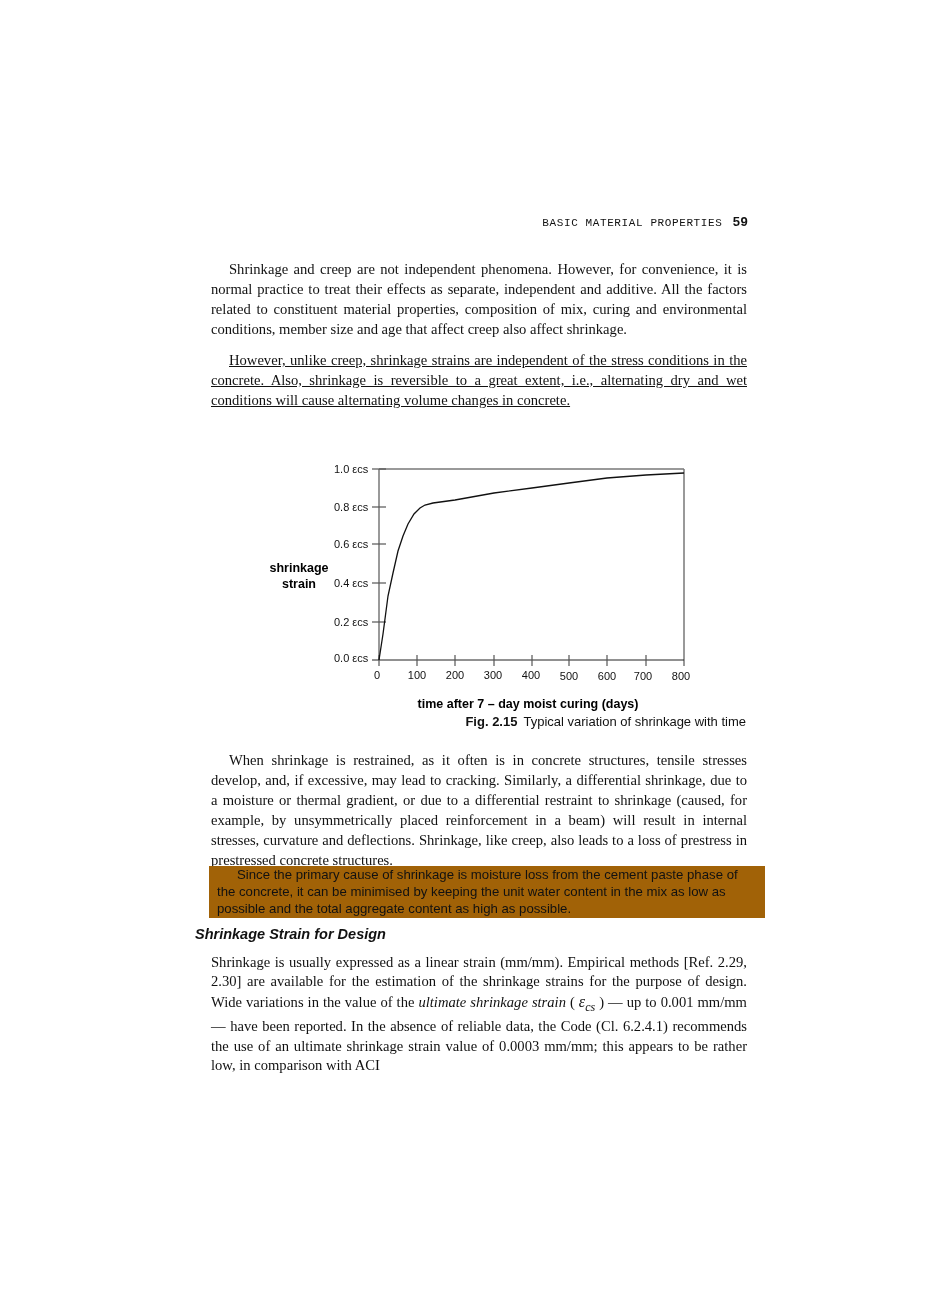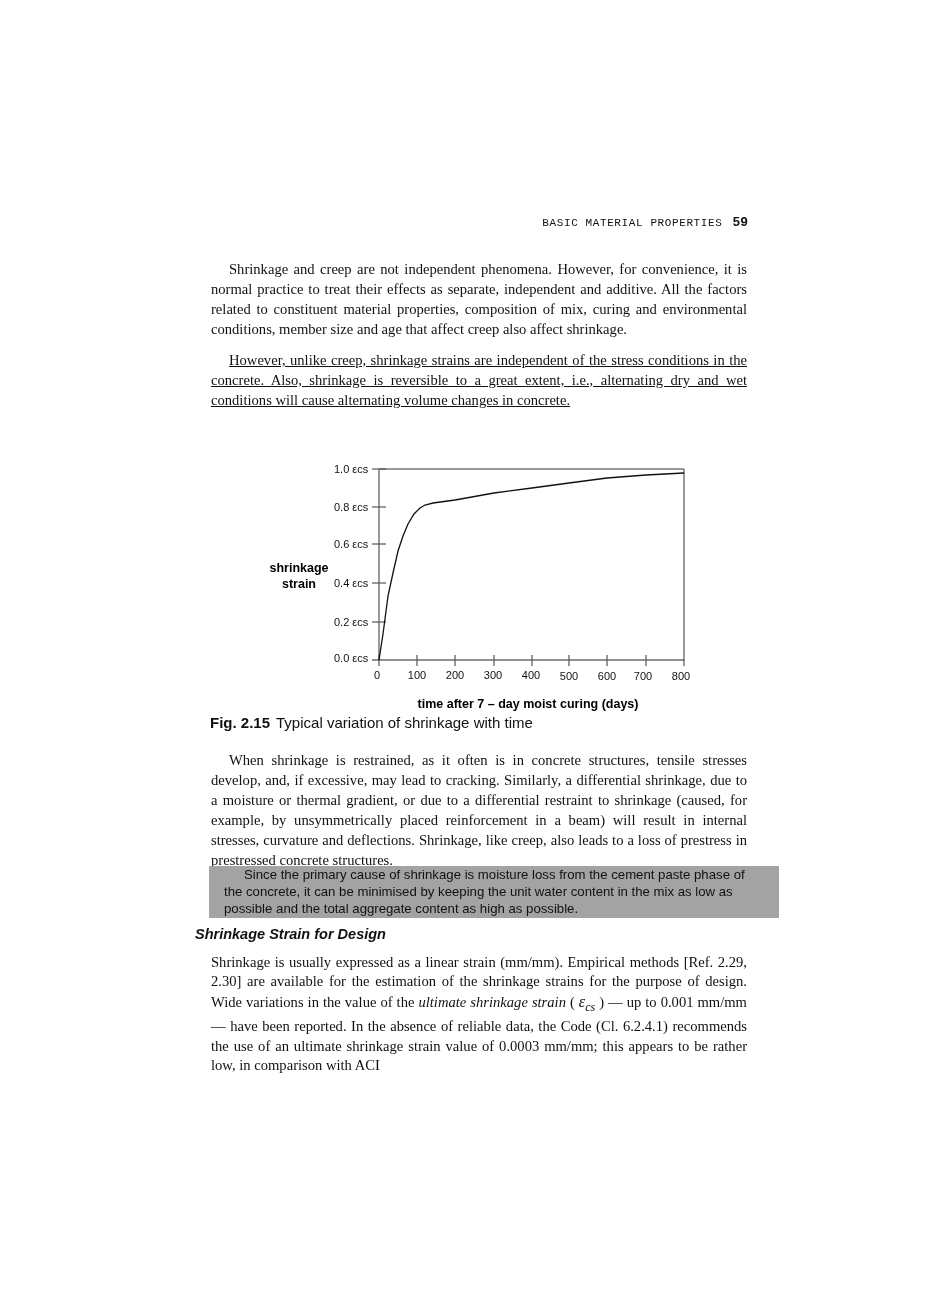--- a/index.html
+++ b/index.html
@@ -4,23 +4,23 @@
 <style>
   html, body { margin: 0; padding: 0; background: #ffffff; }
   body { width: 926px; height: 1309px; position: relative; overflow: hidden; color: #111; }
   .abs { position: absolute; }
   .header { left: 210px; top: 215px; width: 538px; text-align: right; font-family: Liberation Mono, monospace; font-size: 11px; letter-spacing: 0.6px; }
   .header .pnum { font-weight: bold; font-size: 13px; margin-left: 10px; letter-spacing: 0; }
   .para { left: 211px; width: 536px; font-family: "Liberation Serif", serif; font-size: 14.6px; line-height: 20px; text-align: justify; }
   .para .indent { display: inline-block; width: 18px; }
   .chart { left: 255px; top: 456px; width: 450px; height: 260px; text-align: right; }
   .chart svg text { font-family: "Liberation Sans", sans-serif; }
-  .caption { left: 210px; top: 714px; width: 536px; text-align: left; font-family: "Liberation Sans", sans-serif; font-size: 15px; }
+  .caption { left: 210px; top: 714px; width: 536px; text-align: right; font-family: "Liberation Sans", sans-serif; font-size: 13px; }
   .caption b { margin-right: 6px; }
-  .highlight { left: 209px; top: 866px; width: 540px; background: #a3a3a3; font-family: "Liberation Sans", sans-serif; font-size: 13.2px; line-height: 17.2px; padding: 0 15px; }
+  .highlight { left: 209px; top: 866px; width: 540px; background: #a16207; font-family: "Liberation Sans", sans-serif; font-size: 13.2px; line-height: 17.2px; padding: 0 8px; }
   .highlight .indent { display: inline-block; width: 20px; }
   .subhead { left: 195px; top: 926px; font-family: "Liberation Sans", sans-serif; font-weight: bold; font-style: italic; font-size: 14.5px; }
   .eps { font-style: italic; font-size: 16px; }
   .eps sub { font-size: 12px; }
 </style>
 </head>
 <body>
 
 <div class="abs header">
   <span>BASIC MATERIAL PROPERTIES</span><span class="pnum">59</span>

